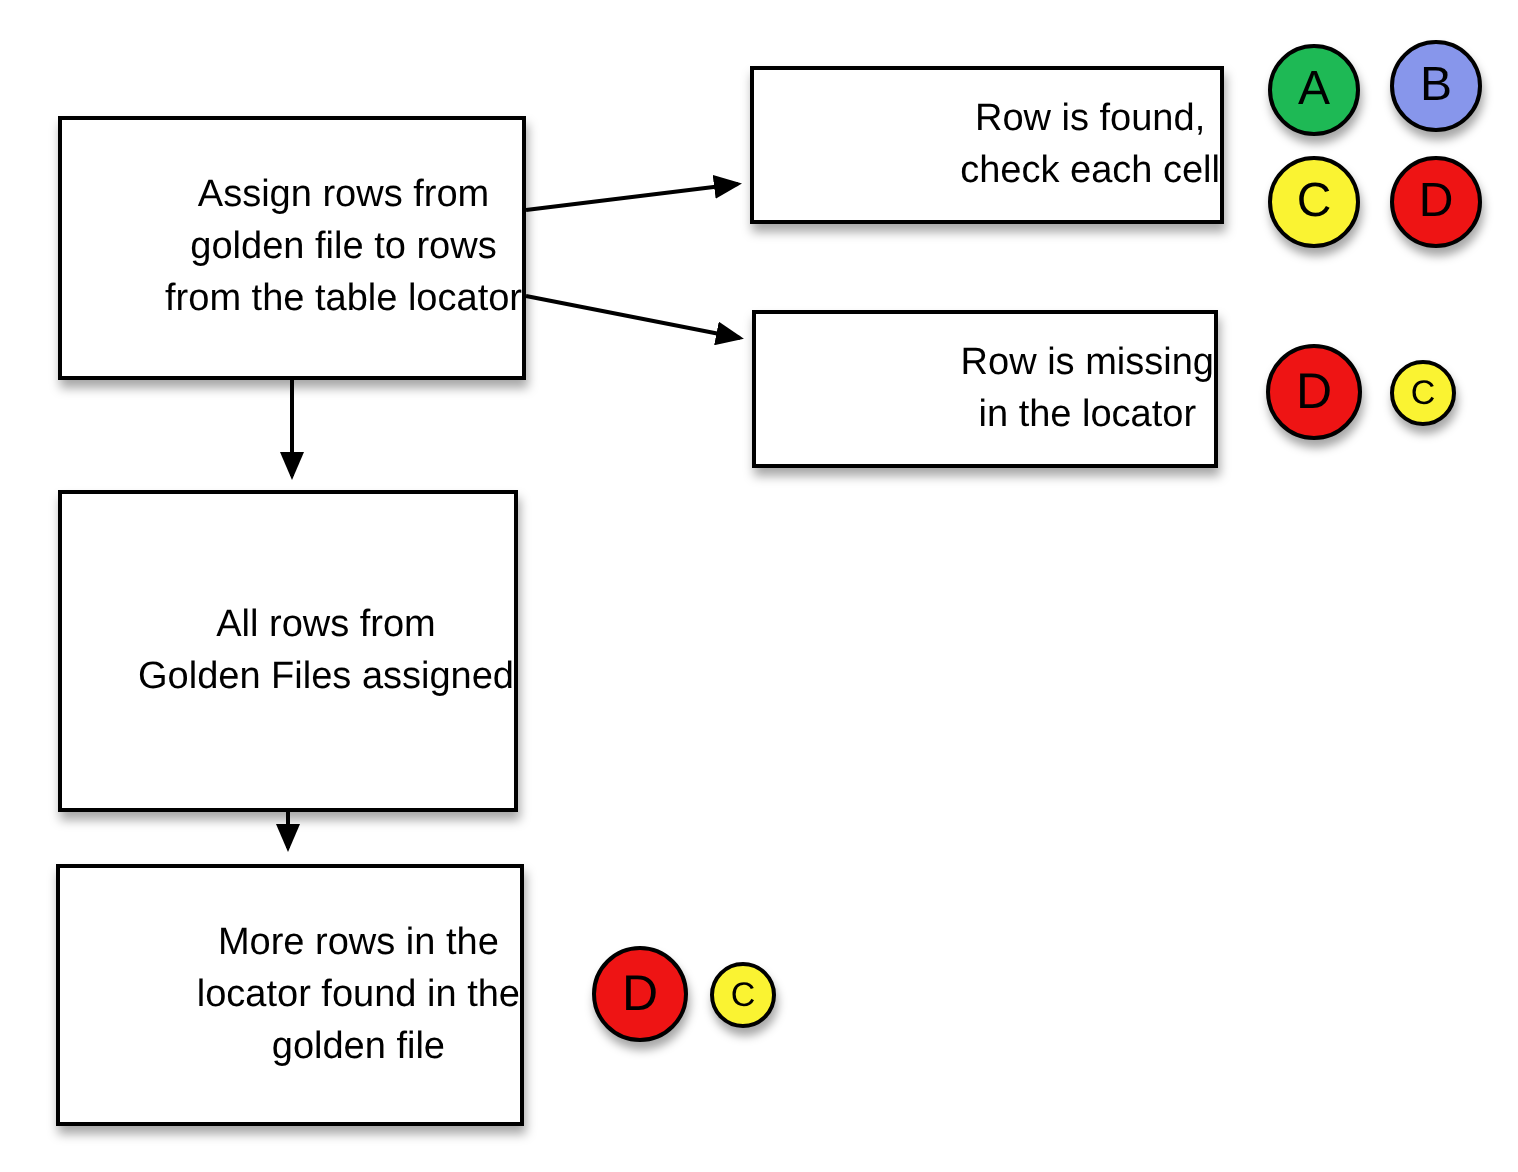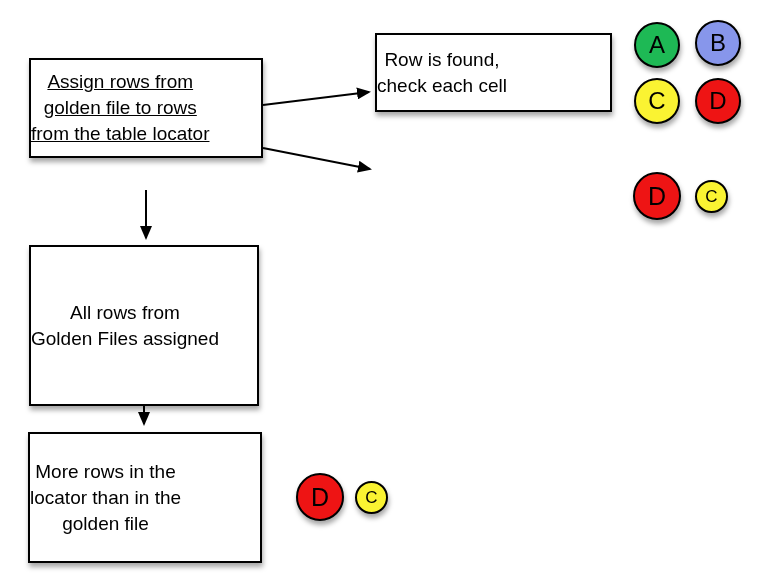--- a/index.html
+++ b/index.html
@@ -28,21 +28,21 @@
     stroke-width: 2;
   }
   .node {
     position: absolute;
     box-sizing: border-box;
     background: #ffffff;
     border: 2px solid #000000;
     box-shadow: 1px 4px 5px rgba(0,0,0,0.35);
     display: flex;
     align-items: center;
-    justify-content: flex-start;
+    justify-content: flex-end;
     text-align: center;
   }
   .node span {
     white-space: pre-line;
     font-size: 19px;
     line-height: 26px;
     color: #000000;
   }
   .badge {
     position: absolute;
@@ -81,40 +81,44 @@
       <marker id="ah" markerUnits="userSpaceOnUse" markerWidth="14" markerHeight="12" refX="12" refY="6" orient="auto">
         <path d="M0,0 L14,6 L0,12 Z" fill="#000000"></path>
       </marker>
     </defs>
     <line x1="263" y1="105" x2="369" y2="92" marker-end="url(#ah)"></line>
     <line x1="263" y1="148" x2="370" y2="169" marker-end="url(#ah)"></line>
     <line x1="146" y1="190" x2="146" y2="238" marker-end="url(#ah)"></line>
     <line x1="144" y1="376" x2="144" y2="424" marker-end="url(#ah)"></line>
   </svg>
 
-  <div class="node" style="left:29px; top:58px; width:234px; height:100px;text-decoration:underline;">
+  <div class="node" style="left:29px; top:58px; width:234px; height:132px;">
     <span>Assign rows from
 golden file to rows
 from the table locator</span>
   </div>
 
   <div class="node" style="left:375px; top:33px; width:237px; height:79px;">
     <span>Row is found,
 check each cell</span>
   </div>
 
+  <div class="node" style="left:376px; top:155px; width:233px; height:79px;">
+    <span>Row is missing
+in the locator</span>
+  </div>
 
   <div class="node" style="left:29px; top:245px; width:230px; height:161px;">
     <span>All rows from
 Golden Files assigned</span>
   </div>
 
   <div class="node" style="left:28px; top:432px; width:234px; height:131px;">
     <span>More rows in the
-locator than in the
+locator found in the
 golden file</span>
   </div>
 
   <div class="badge large" style="left: 634px; top: 22px; background-color: rgb(30, 185, 85);">
     <span>A</span>
   </div>
   <div class="badge large" style="left: 695px; top: 20px; background-color: rgb(135, 150, 235);">
     <span>B</span>
   </div>
   <div class="badge large" style="left: 634px; top: 78px; background-color: rgb(250, 243, 50);">

